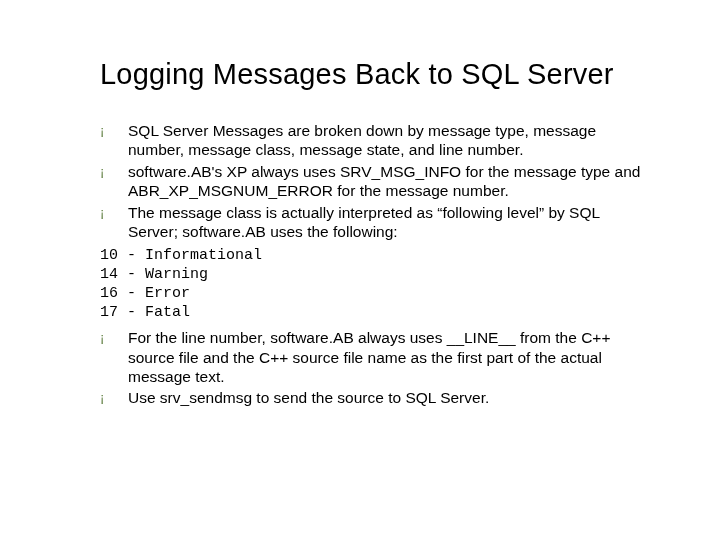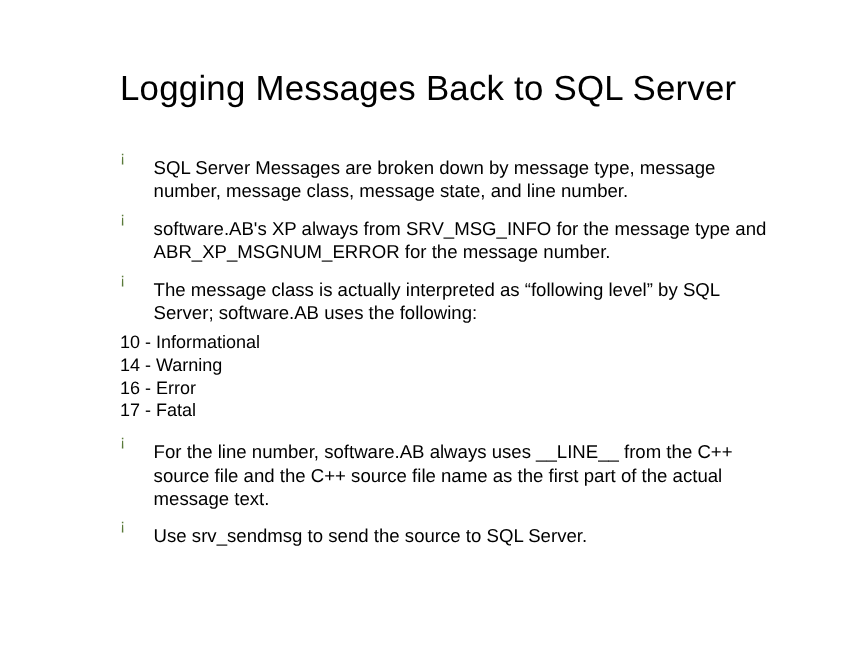--- a/index.html
+++ b/index.html
@@ -35,45 +35,44 @@
   }
   .bullet-mark {
     flex: 0 0 28px;
     font-family: Arial, sans-serif;
     font-size: 13px;
     color: #5a7a3a;
     padding-top: 2px;
   }
   .bullet-text {
     flex: 1 1 auto;
-    margin-top: 10px;
   }
   .code-block {
-    font-family: Liberation Sans, sans-serif;
+    font-family: Liberation Mono, monospace;
     font-size: 15px;
     line-height: 1.25;
     white-space: pre;
     margin: 6px 0 6px 0;
   }
 </style>
 </head>
 <body>
 
 <div class="slide">
   <h1 class="title">Logging Messages Back to SQL Server</h1>
 
   <div class="body">
 
     <div class="bullet-row">
       <div class="bullet-mark">¡</div>
       <div class="bullet-text">SQL Server Messages are broken down by message type, message number, message class, message state, and line number.</div>
     </div>
     <div class="bullet-row">
       <div class="bullet-mark">¡</div>
-      <div class="bullet-text">software.AB's XP always from SRV_MSG_INFO for the message type and ABR_XP_MSGNUM_ERROR for the message number.</div>
+      <div class="bullet-text">software.AB's XP always uses SRV_MSG_INFO for the message type and ABR_XP_MSGNUM_ERROR for the message number.</div>
     </div>
     <div class="bullet-row">
       <div class="bullet-mark">¡</div>
       <div class="bullet-text">The message class is actually interpreted as “following level” by SQL Server; software.AB uses the following:</div>
     </div>
 
     <div class="code-block"><span>10 - Informational</span>
 <span>14 - Warning</span>
 <span>16 - Error</span>
 <span>17 - Fatal</span></div>

